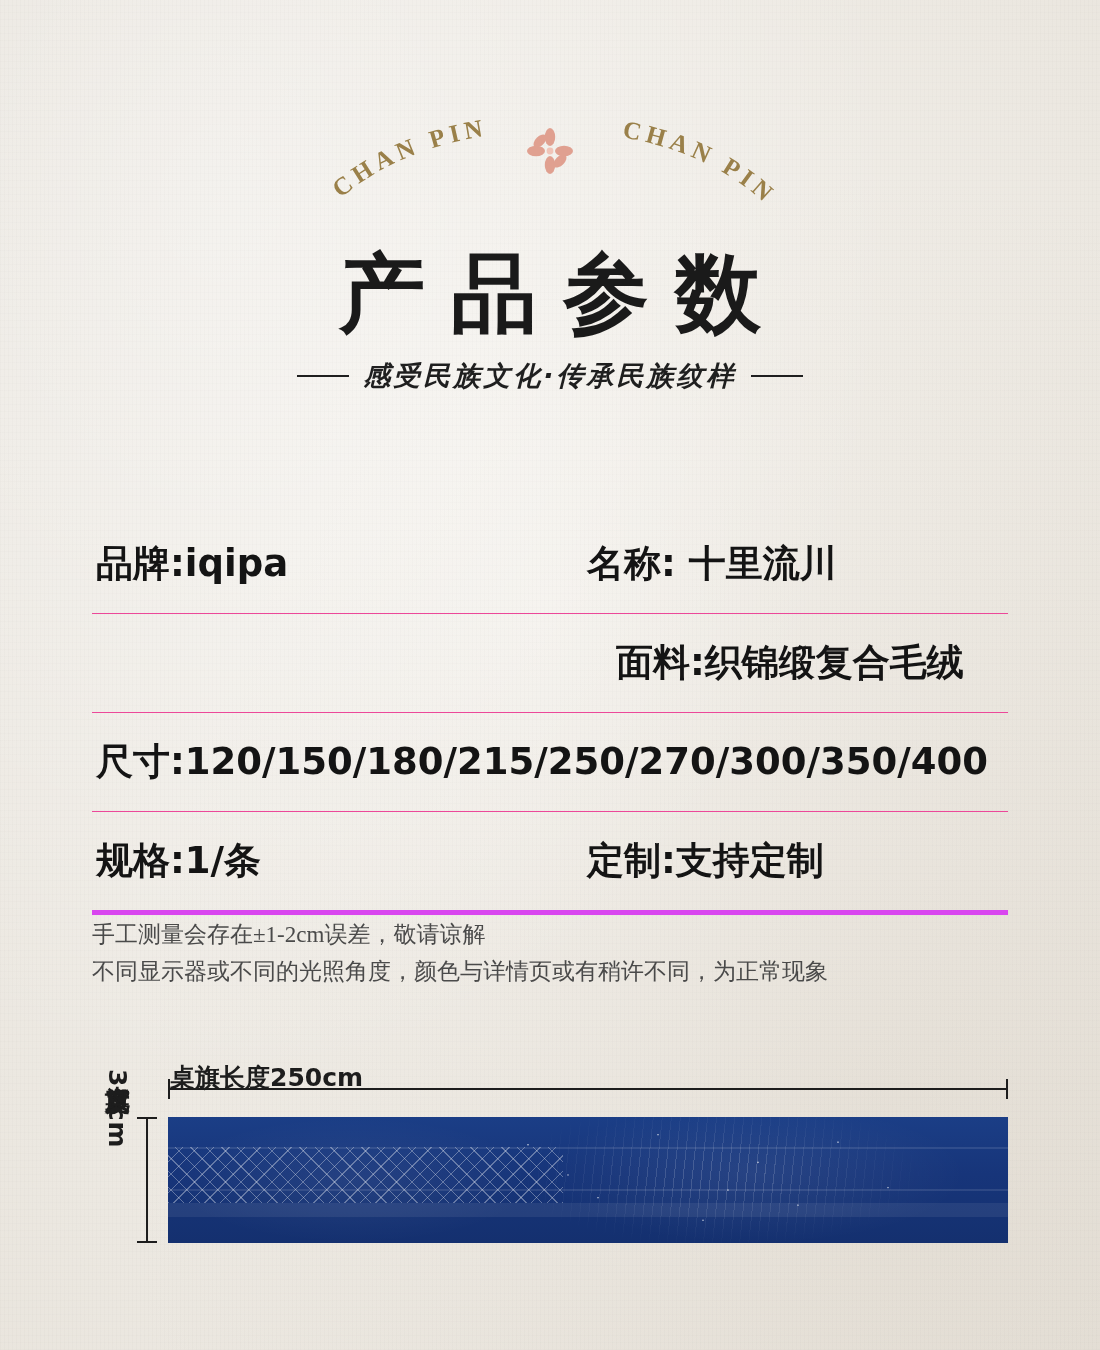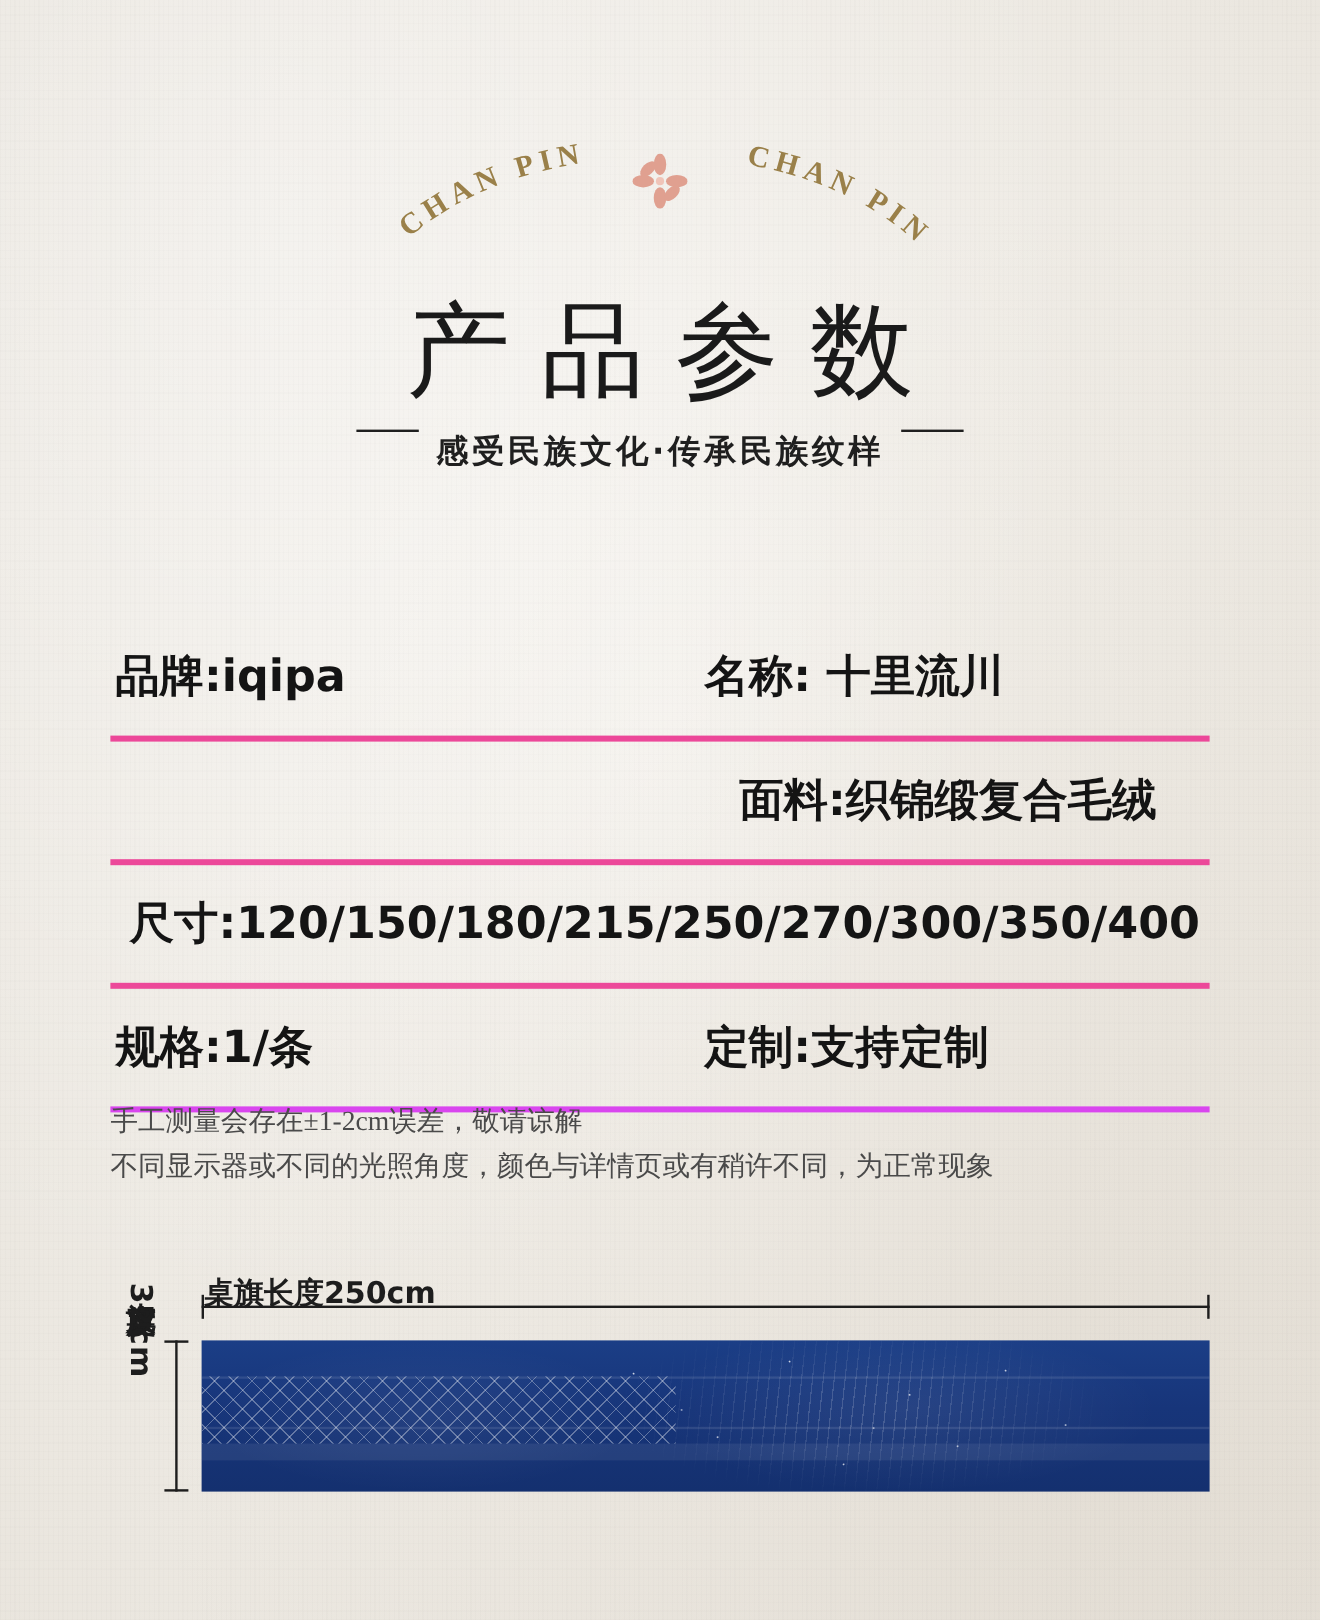--- a/index.html
+++ b/index.html
@@ -55,33 +55,35 @@
     width: 46px;
     height: 46px;
   }
   .title-main {
     position: absolute;
     top: 248px;
     left: 0; right: 0;
     text-align: center;
     font-family: "DejaVu Sans", "Liberation Sans", sans-serif;
     font-size: 86px;
-    font-weight: normal;
+    font-weight: bold;
     letter-spacing: 26px;
     text-indent: 26px;
     color: #1a1a1a;
     line-height: 1.05;
   }
   .subtitle-row {
     position: absolute;
     top: 358px;
     left: 0; right: 0;
     display: flex;
+    align-items: center;
     justify-content: center;
     gap: 14px;
+    font-style: italic;
   }
   .sub-line {
     width: 52px;
     height: 2px;
     background: #1f1f1f;
   }
   .subtitle {
     font-family: "DejaVu Sans", "Liberation Sans", sans-serif;
     font-size: 27px;
     font-weight: bold;
@@ -93,36 +95,36 @@
   
   .specs {
     position: absolute;
     top: 515px;
     left: 92px;
     width: 916px;
   }
   .spec-row {
     position: relative;
     height: 98px;
-    border-bottom: 5px solid #ec4899;
+    border-bottom: 1px solid #ec4899;
     display: flex;
     align-items: center;
   }
   .spec-row:last-of-type { border-bottom: 5px solid #d946ef; text-decoration: underline; }
   .cell {
     font-family: "DejaVu Sans", "Liberation Sans", sans-serif;
     font-size: 37px;
     font-weight: bold;
     color: #141414;
     white-space: nowrap;
   }
   .cell.left { position: absolute; left: 4px; }
   .cell.right { position: absolute; left: 495px; }
   .cell.right-b { position: absolute; left: 492px; margin-left: 32px; }
-  .cell.wide { position: absolute; left: 16px; }
+  .cell.wide { position: absolute; left: 4px; }
 
   .notes {
     position: absolute;
     top: 916px;
     left: 92px;
     width: 920px;
     font-family: Liberation Serif, serif;
     font-size: 23px;
     color: #4a4a4a;
     line-height: 1.62;

